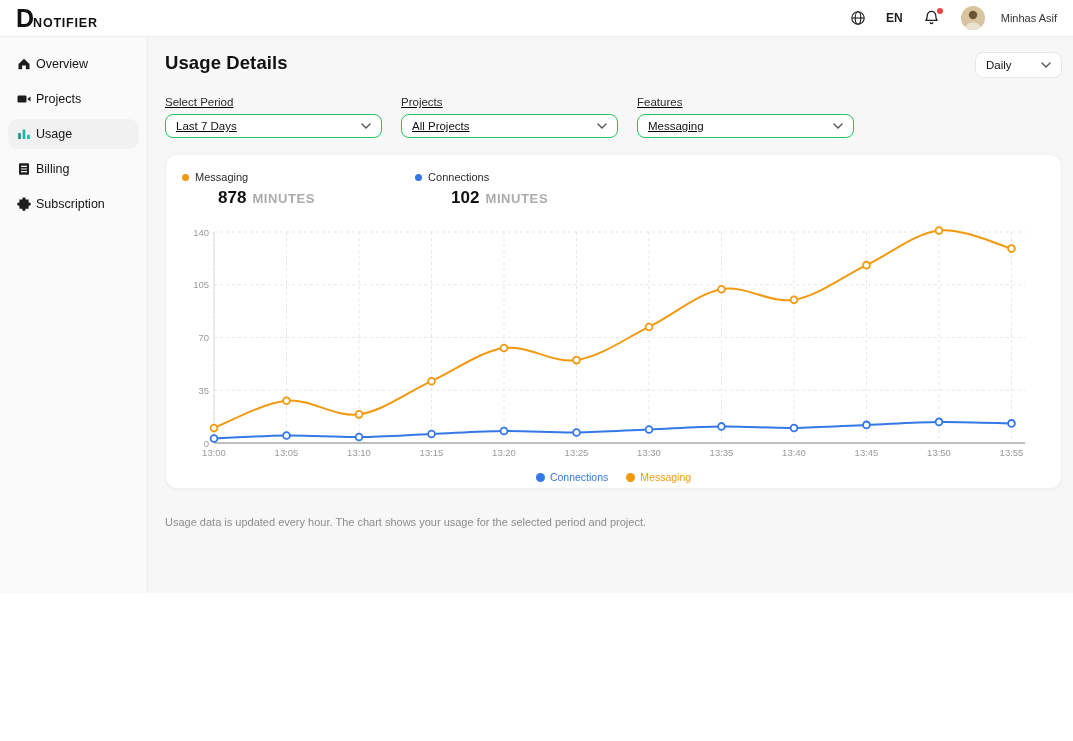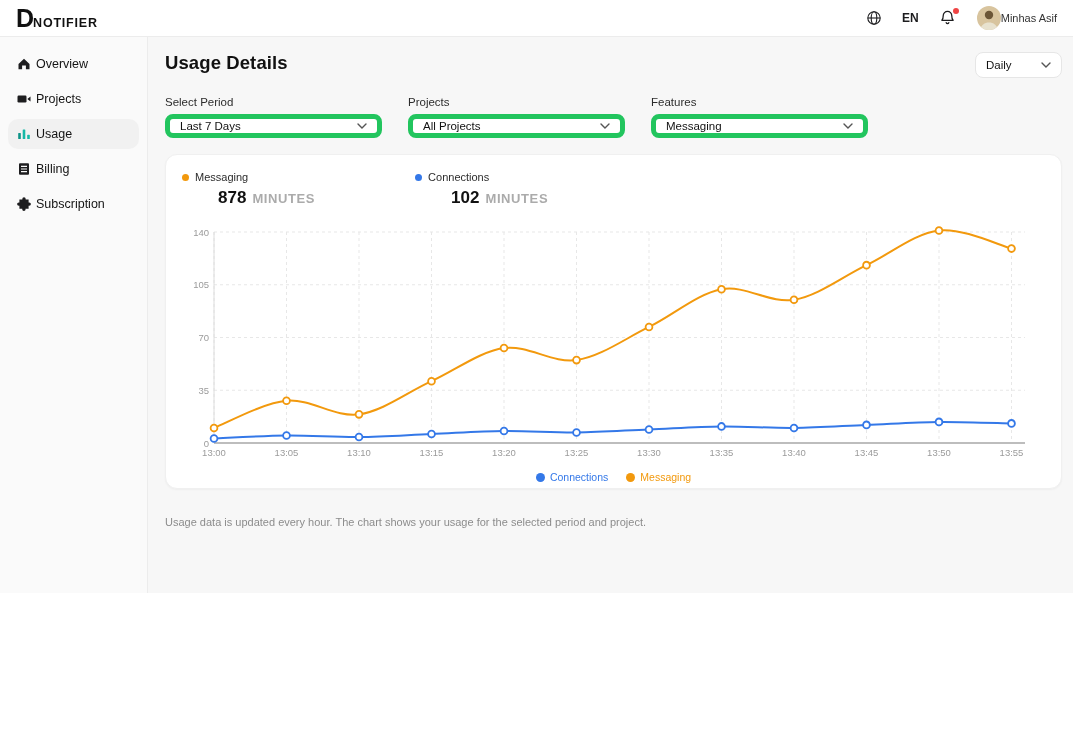--- a/index.html
+++ b/index.html
@@ -10,45 +10,45 @@
   .topbar { height:37px; background:#fff; border-bottom:1px solid #ececec;
     display:flex; align-items:center; justify-content:space-between; padding:0 16px; }
   .logo { display:flex; align-items:baseline; cursor:default; }
   .logo-d { font-size:25px; font-weight:800; color:#111; letter-spacing:-1px; }
   .logo-rest { font-size:12.5px; font-weight:800; color:#111; letter-spacing:.8px; }
   .topbar-right { display:flex; align-items:center; gap:20px; }
   .lang { display:flex; align-items:center; gap:20px; cursor:pointer; }
   .lang-label { font-size:12px; font-weight:600; color:#1d1d1f; }
   .bell-wrap { position:relative; width:18px; height:18px; cursor:pointer; }
   .bell-dot { position:absolute; top:-1px; right:-2px; width:6px; height:6px; border-radius:50%; }
-  .user { display:flex; align-items:center; gap:0; cursor:pointer; }
+  .user { display:flex; align-items:center; gap:16px; cursor:pointer; }
   .avatar { width:24px; height:24px; border-radius:50%; background:#d8c49e; overflow:hidden;
     display:flex; align-items:flex-end; justify-content:center; }
   .user-name { font-size:11px; color:#333; }
 
   
   .body-row { display:flex; height:556px; }
   .sidebar { width:148px; background:#fafafa; border-right:1px solid #ececec; padding:12px 8px 0 8px; }
   .side-item { display:flex; align-items:center; gap:4px; height:30px; padding:0 8px;
     border-radius:10px; margin-bottom:5px; cursor:pointer; }
   .side-item.active { background:#f1f1f1; }
   .side-item .icon { width:16px; height:16px; flex:0 0 16px; display:flex; }
   .side-label { font-size:12.5px; font-weight:500; color:#141414; }
 
   .main { flex:1; background:#f7f7f7; padding:15px 11px 0 17px; }
   .title-row { display:flex; align-items:flex-start; justify-content:space-between; }
   .page-title { font-size:18.5px; font-weight:700; color:#111; letter-spacing:.1px; }
   .mini-select { width:87px; height:26px; background:#fff; border:1px solid #e6e6e6; border-radius:8px;
     display:flex; align-items:center; justify-content:space-between; padding:0 10px; cursor:pointer; }
   .mini-select span { font-size:11.5px; color:#111; }
 
-  .filters { display:flex; gap:26px; margin-top:18px; }
+  .filters { display:flex; gap:19px; margin-top:18px;text-decoration:underline; }
   .filter { width:217px; }
   .filter-label { font-size:11.5px; color:#2c2c2c; margin-bottom:6px; }
-  .select { height:24px; background:#fff; border:5px solid #22c55e; border-radius:8px;
+  .select { height:24px; background:#fff; border:1px solid #22c55e; border-radius:8px;
     display:flex; align-items:center; justify-content:space-between; padding:0 10px; cursor:pointer; }
   .select span { font-size:11.5px; color:#111; }
 
   
   .card { margin-top:16px; width:897px; height:335px; background:#fff; border:1px solid #f0f0f0;
     border-radius:12px; box-shadow:0 1px 2px rgba(0,0,0,.04); padding:16px 0 0 0; }
   .stats { display:flex; gap:100px; padding:0 16px; height:44px; }
   .stat-label-row { display:flex; align-items:center; gap:6px; }
   .stat-dot { width:7px; height:7px; border-radius:50%; }
   .stat-label { font-size:11px; color:#2c2c2c; }

